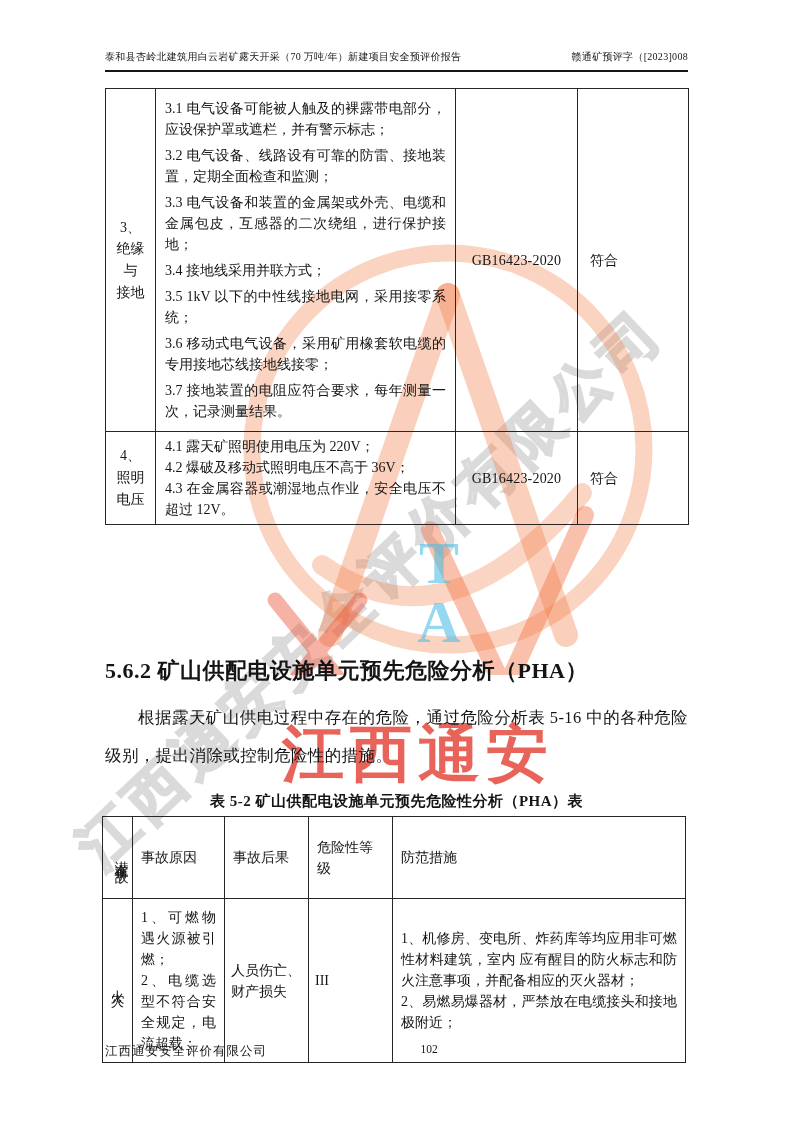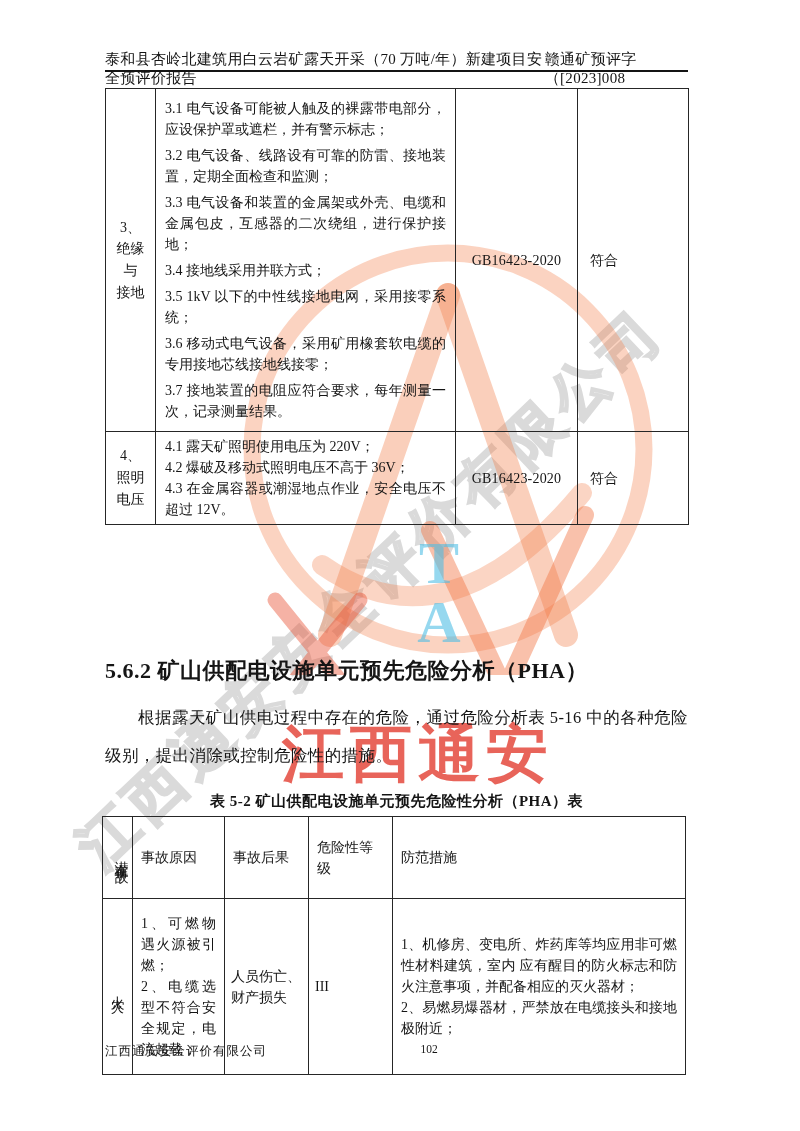--- a/index.html
+++ b/index.html
@@ -10,21 +10,21 @@
   .wm-diagonal{left:88px;top:818px;white-space:nowrap;font-size:58px;font-weight:bold;
         letter-spacing:7px;color:transparent;-webkit-text-stroke:2.5px #dadada;
         transform:rotate(-43.5deg);transform-origin:0 50%;}
   .wm-stamp{left:282px;top:712px;font-size:62px;font-weight:bold;letter-spacing:6px;
         color:rgba(225,56,44,0.78);white-space:nowrap;}
   .wm-ta{left:404px;top:534px;width:70px;text-align:center;font-size:60px;line-height:0.98;
         font-weight:bold;color:rgba(80,190,228,0.60);}
   
   .z1{position:absolute;z-index:1;}
   .doc-header{left:105px;top:50px;width:583px;display:flex;justify-content:space-between;
-        font-size:15px;letter-spacing:0.3px;}
+        font-size:10px;letter-spacing:0.3px;}
   .head-rule{left:105px;top:70px;width:583px;border-top:2.2px solid #141414;height:0;}
   table{border-collapse:collapse;table-layout:fixed;width:583px;background:transparent;}
   td{border:1.2px solid #262626;font-size:14px;line-height:1.5;vertical-align:middle;
         padding:18px 6px;overflow:hidden;}
   .t1{left:105px;top:88px;}
   .t1 col.c-label{width:50px;}
   .t1 col.c-items{width:300px;}
   .t1 col.c-std{width:122px;}
   .t1 col.c-conf{width:111px;}
   .cell-items{text-align:justify;padding:4px 9px;}
@@ -45,21 +45,21 @@
   .t2 col.c-cause{width:92px;}
   .t2 col.c-cons{width:84px;}
   .t2 col.c-level{width:84px;}
   .t2 col.c-meas{width:293px;}
   .t2 .hdr td{padding:6px 8px;}
   .t2 .hdr{height:82px;}
   .vtext{writing-mode:vertical-rl;text-orientation:upright;letter-spacing:3px;
         display:inline-block;}
   .cell-vert{text-align:center;padding:4px 0;}
   .cell-paras p{margin:0;text-align:justify;}
-  .cell-paras{padding:14px 8px;}
+  .cell-paras{padding:8px 8px;}
   .doc-footer{left:105px;top:1043px;width:583px;display:flex;align-items:flex-start;}
   .footer-company{font-size:12.5px;letter-spacing:1px;}
   .footer-page{position:absolute;left:4px;width:640px;text-align:center;font-size:11.5px;}
 </style>
 </head>
 <body>
 
 <div class="page">
 
   <div class="wm wm-diagonal">江西通安安全评价有限公司</div>

